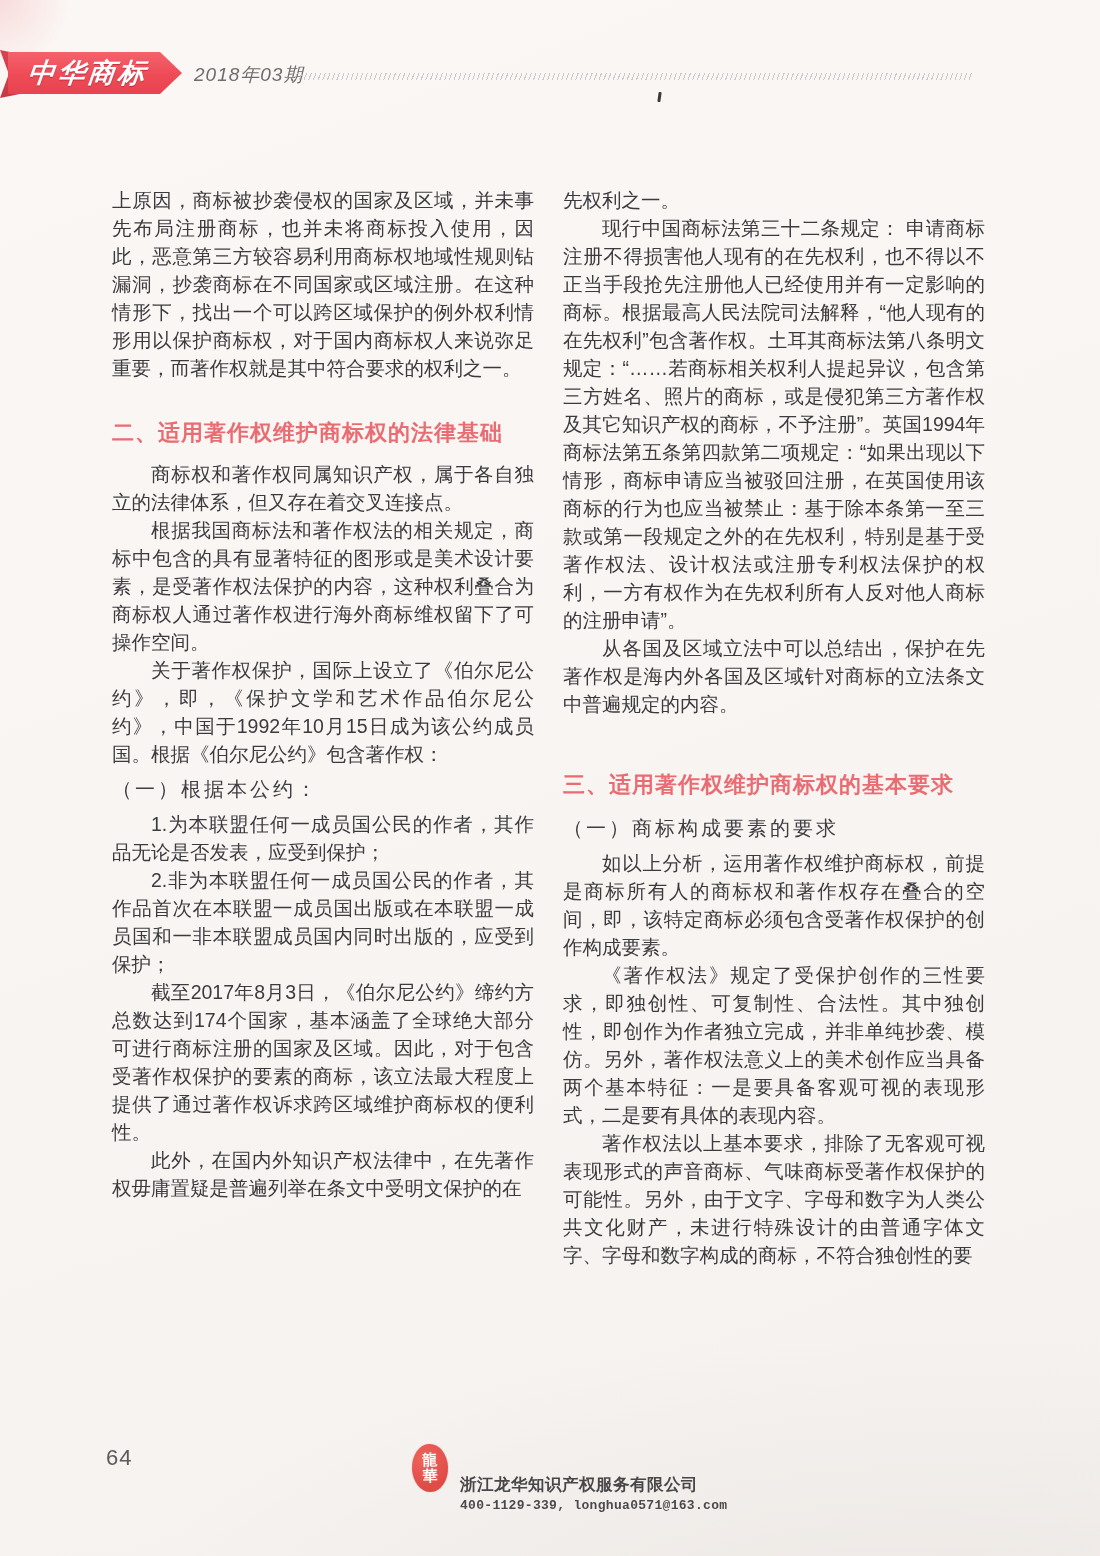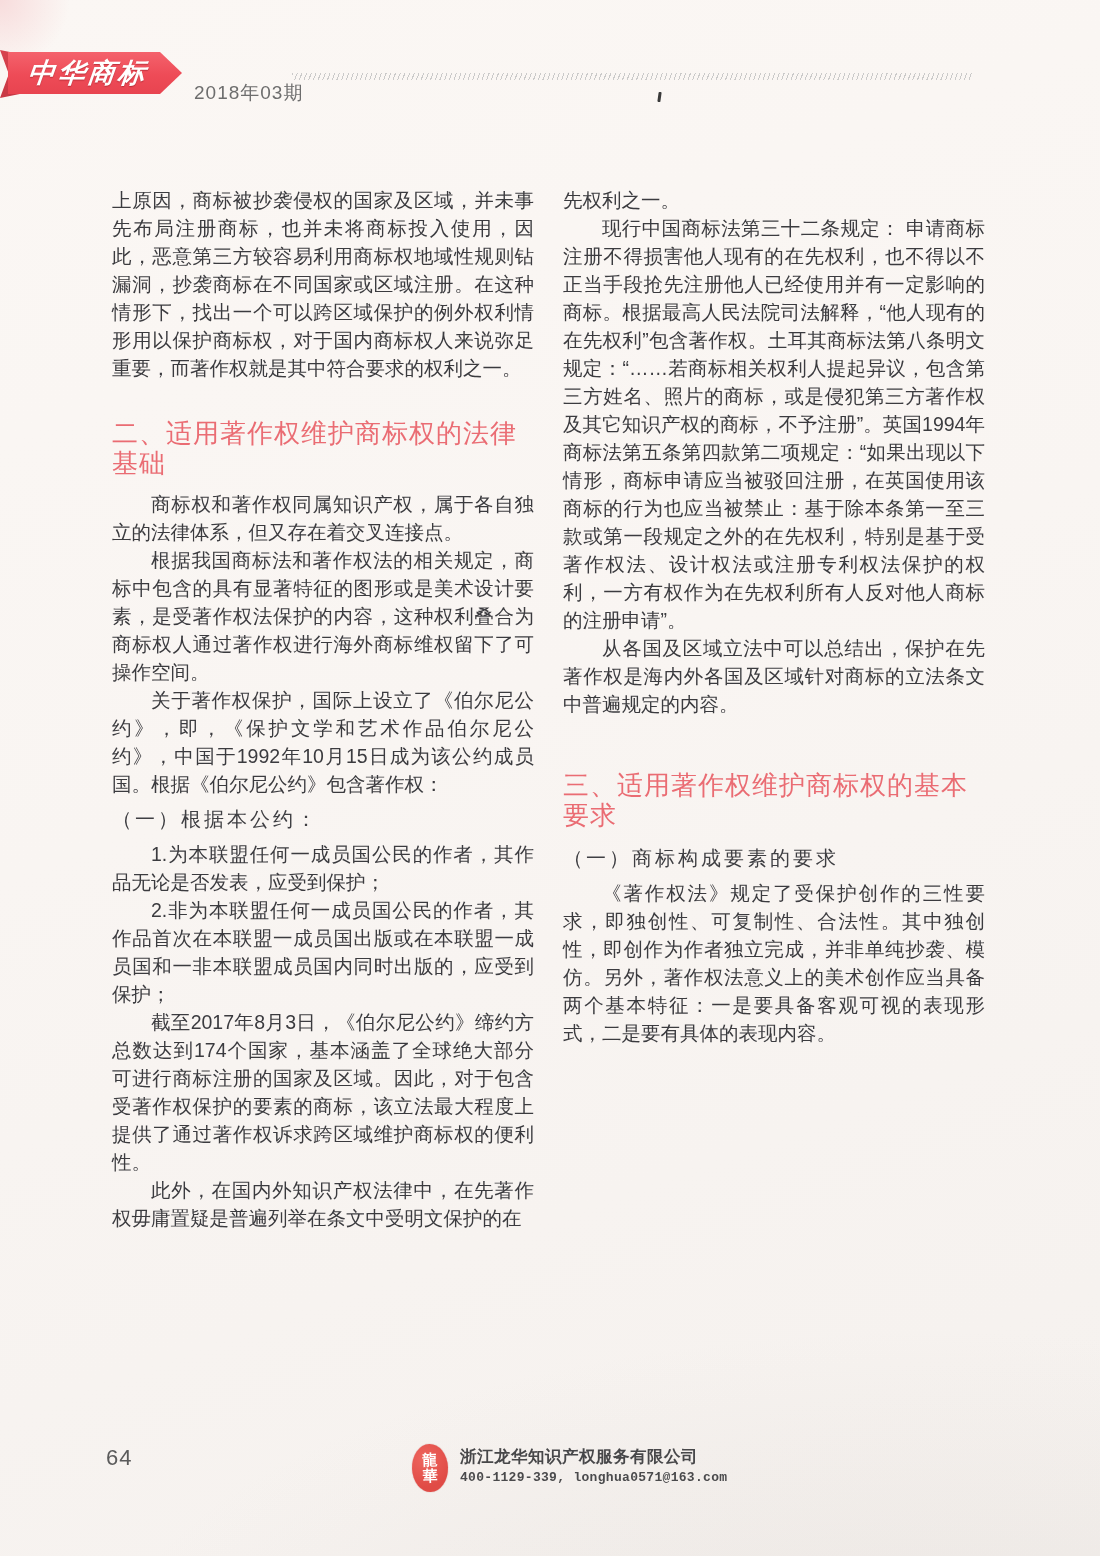--- a/index.html
+++ b/index.html
@@ -30,22 +30,22 @@
     display:flex;align-items:center;justify-content:center;
     box-shadow:0 1px 2px rgba(150,40,50,.35);
   }
   .ribbon span{
     color:#fff;font-family:"Liberation Serif",serif;
     font-style:italic;font-weight:bold;font-size:27px;letter-spacing:3px;
     transform:skewX(-6deg);padding-right:14px;
     text-shadow:0 1px 1px rgba(140,20,30,.5);
   }
   .issue{
-    position:absolute;left:194px;top:28px;
-    font-size:19px;color:#6d6d6d;letter-spacing:1px;
+    position:absolute;left:194px;top:10px;
+    font-size:19px;color:#6d6d6d;letter-spacing:1px;font-style:italic;
   }
   .hatch{
     position:absolute;left:292px;right:128px;top:21px;height:7px;
     background:repeating-linear-gradient(110deg,#c2c2c2 0 1px,rgba(0,0,0,0) 1px 4.4px);
     opacity:.85;
   }
   .stray{
     position:absolute;left:658px;top:92px;width:3px;height:10px;
     background:#3a3a3a;transform:rotate(8deg);border-radius:1px;
   }
@@ -55,21 +55,21 @@
     display:flex;gap:29px;
     color:#3b3b3f;
   }
   .col{width:428px;}
   .p{
     font-size:19.5px;line-height:28px;text-align:justify;
     text-justify:inter-ideograph;color:#3b3b3f;
   }
   .p.indent{text-indent:2em;}
   .h2{
-    color:#ea6c73;font-weight:normal;font-size:26px;letter-spacing:1px;
+    color:#ea6c73;font-weight:bold;font-size:22px;letter-spacing:1px;
     margin:52px 0 12px 0;line-height:30px;
   }
   .col-l .h2{margin-top:36px;}
   .k{
     font-family:"Liberation Serif","DejaVu Serif",serif;
     font-size:20px;line-height:33px;
     letter-spacing:3px;text-align:justify;color:#3f3f43;
     margin:5px 0 4px 0;
   }
   
@@ -83,21 +83,21 @@
   }
   .seal{
     width:36px;height:48px;border-radius:50% / 50%;
     background:radial-gradient(circle at 35% 30%,#ee655e,#e04b46 70%);
     color:#fff;display:flex;flex-direction:column;align-items:center;justify-content:center;
     font-family:"Liberation Serif",serif;font-weight:bold;
     font-size:15px;line-height:16px;transform:rotate(-2deg);
     box-shadow:0 0 1px rgba(160,40,40,.6);
     flex:0 0 auto;
   }
-  .pub-text{margin-left:12px;padding-top:1px;}
+  .pub-text{margin-left:12px;padding-top:1px;margin-top:28px;}
   .company{font-size:16.5px;font-weight:bold;color:#474749;letter-spacing:.5px;line-height:22px;}
   .contact{font-size:13px;font-weight:bold;color:#4a4a4c;letter-spacing:.3px;line-height:18px;margin-top:2px;font-family:Liberation Mono, monospace;}
 </style>
 </head>
 <body>
 
 <div class="page">
 
   <div class="hdr">
     <div class="ribbon-fold"></div>
@@ -122,21 +122,23 @@
         <div class="p indent">2.非为本联盟任何一成员国公民的作者，其作品首次在本联盟一成员国出版或在本联盟一成员国和一非本联盟成员国内同时出版的，应受到保护；</div>
         <div class="p indent">截至2017年8月3日，《伯尔尼公约》缔约方总数达到174个国家，基本涵盖了全球绝大部分可进行商标注册的国家及区域。因此，对于包含受著作权保护的要素的商标，该立法最大程度上提供了通过著作权诉求跨区域维护商标权的便利性。</div>
         <div class="p indent">此外，在国内外知识产权法律中，在先著作权毋庸置疑是普遍列举在条文中受明文保护的在</div>
       </div>
     <div class="col col-r">
         <div class="p">先权利之一。</div>
         <div class="p indent">现行中国商标法第三十二条规定： 申请商标注册不得损害他人现有的在先权利，也不得以不正当手段抢先注册他人已经使用并有一定影响的商标。根据最高人民法院司法解释，“他人现有的在先权利”包含著作权。土耳其商标法第八条明文规定：“……若商标相关权利人提起异议，包含第三方姓名、照片的商标，或是侵犯第三方著作权及其它知识产权的商标，不予注册”。英国1994年商标法第五条第四款第二项规定：“如果出现以下情形，商标申请应当被驳回注册，在英国使用该商标的行为也应当被禁止：基于除本条第一至三款或第一段规定之外的在先权利，特别是基于受著作权法、设计权法或注册专利权法保护的权利，一方有权作为在先权利所有人反对他人商标的注册申请”。</div>
         <div class="p indent">从各国及区域立法中可以总结出，保护在先著作权是海内外各国及区域针对商标的立法条文中普遍规定的内容。</div>
         <div class="h2">三、适用著作权维护商标权的基本要求</div>
         <div class="k">（一）商标构成要素的要求</div>
+        <div class="p indent">如以上分析，运用著作权维护商标权，前提是商标所有人的商标权和著作权存在叠合的空间，即，该特定商标必须包含受著作权保护的创作构成要素。</div>
         <div class="p indent">《著作权法》规定了受保护创作的三性要求，即独创性、可复制性、合法性。其中独创性，即创作为作者独立完成，并非单纯抄袭、模仿。另外，著作权法意义上的美术创作应当具备两个基本特征：一是要具备客观可视的表现形式，二是要有具体的表现内容。</div>
+        <div class="p indent">著作权法以上基本要求，排除了无客观可视表现形式的声音商标、气味商标受著作权保护的可能性。另外，由于文字、字母和数字为人类公共文化财产，未进行特殊设计的由普通字体文字、字母和数字构成的商标，不符合独创性的要</div>
       </div>
   </div>
 
   <div class="pageno">64</div>
 
   <div class="pub">
     <div class="seal">
       <span>龍</span>
       <span>華</span>
     </div>

